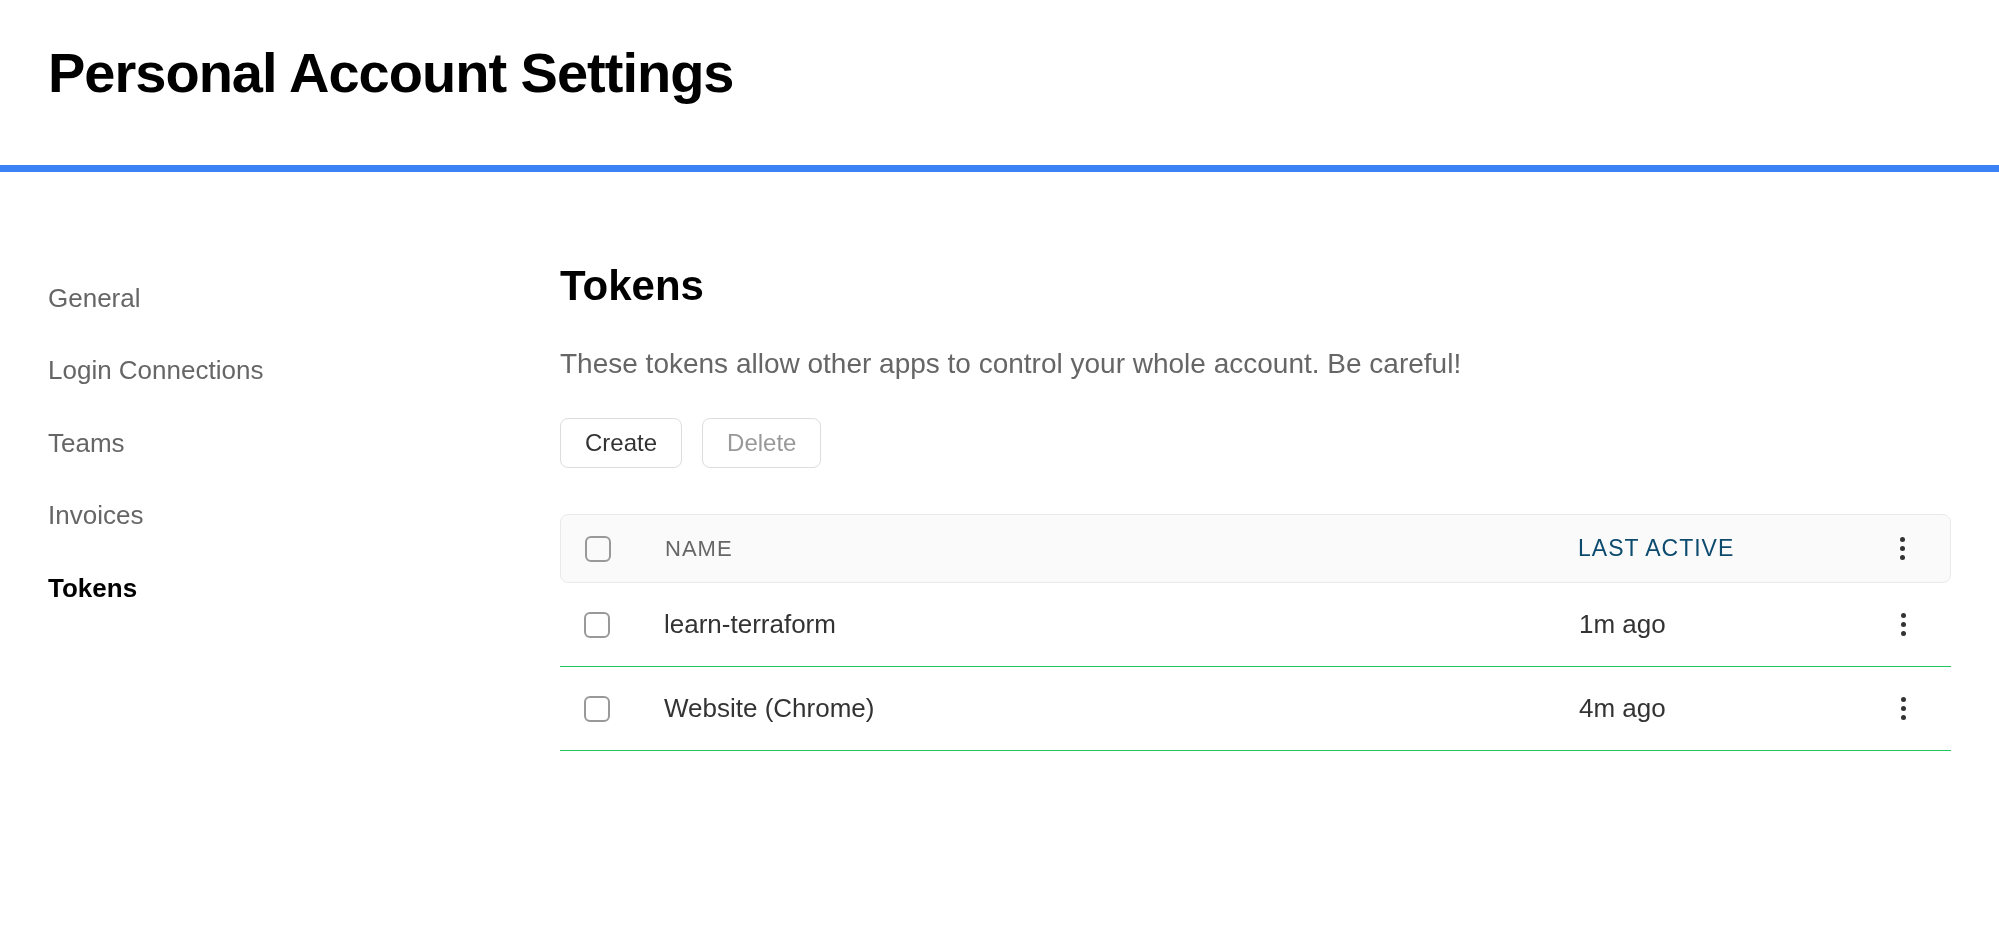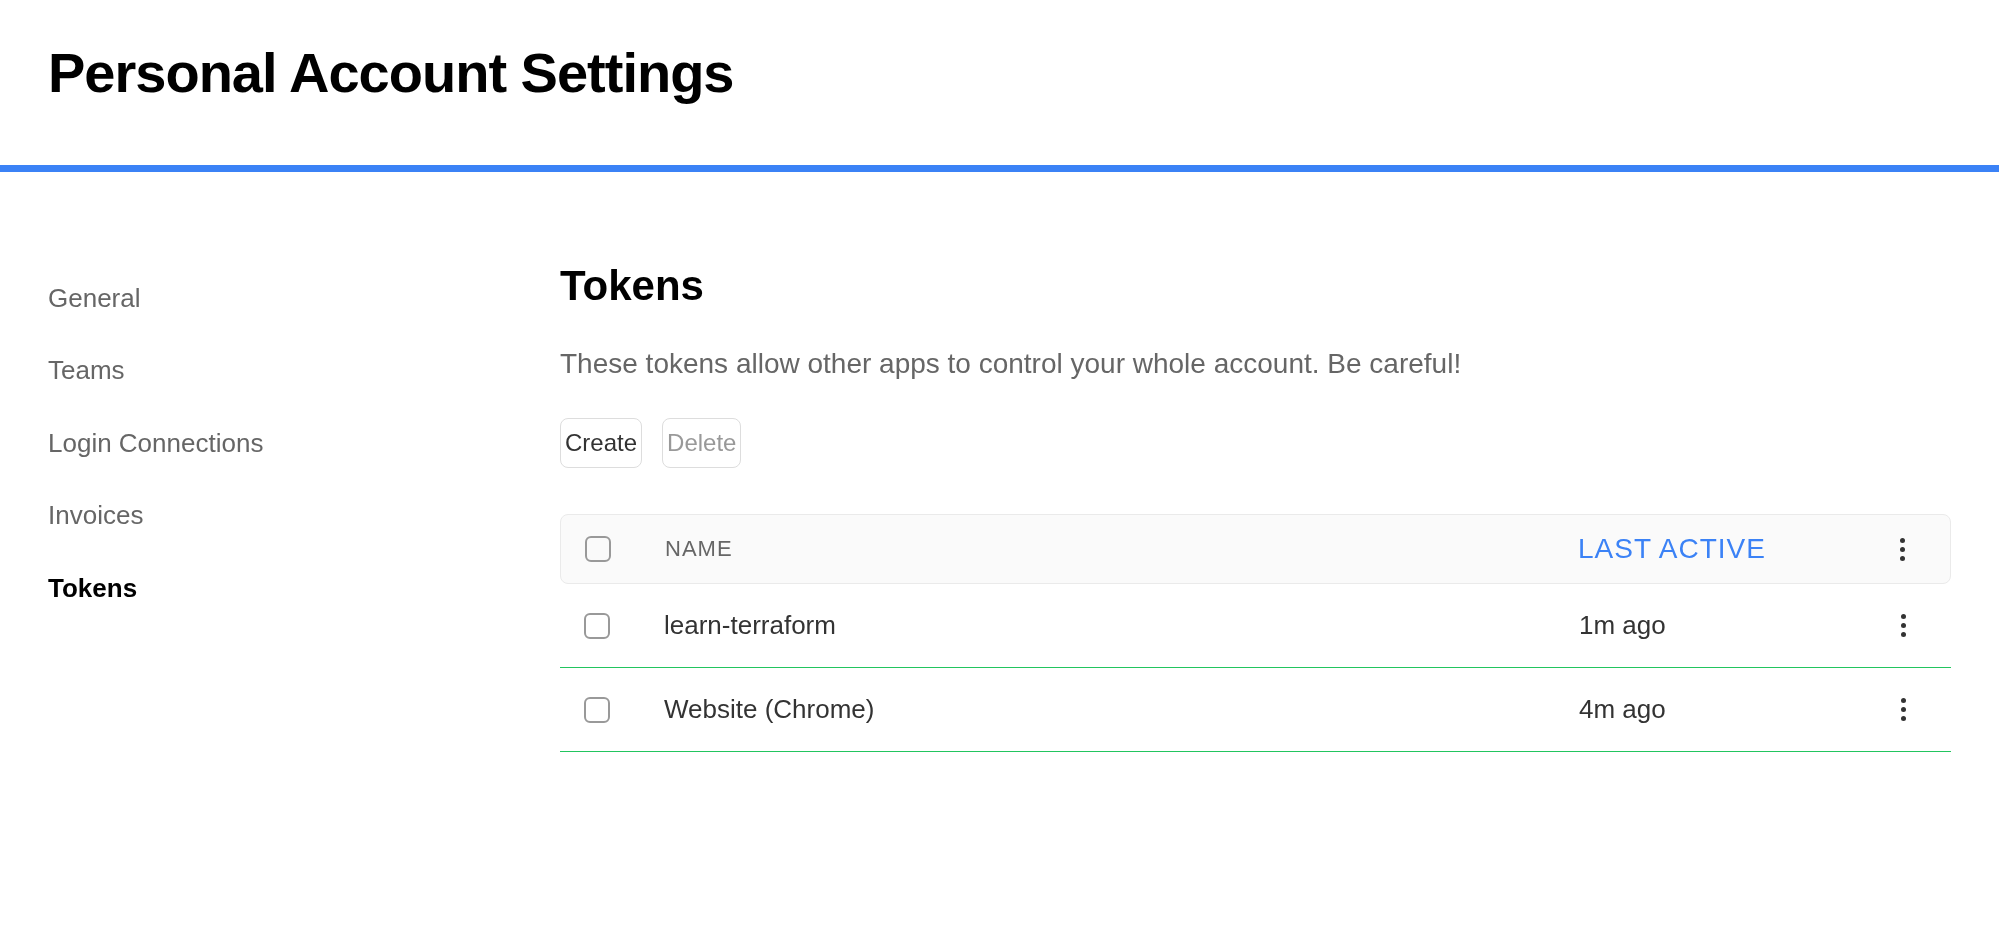--- a/index.html
+++ b/index.html
@@ -58,21 +58,21 @@
     }
     .button-row {
       display: flex;
       gap: 20px;
       margin-bottom: 46px;
     }
     .btn {
       background: #fff;
       border: 1px solid #ddd;
       border-radius: 8px;
-      padding: 10px 4px;
+      padding: 10px 24px;
       font-size: 24px;
       color: #333;
       cursor: pointer;
     }
     .btn.disabled {
       color: #999;
       cursor: default;
     }
     .table {
       width: 100%;
@@ -91,22 +91,22 @@
       align-items: center;
     }
     .col-name {
       flex: 1;
       font-size: 22px;
       color: #666;
       letter-spacing: 1px;
     }
     .col-active {
       width: 300px;
-      font-size: 28px;
-      color: #3b82f6;
+      font-size: 23px;
+      color: #0c4a6e;
       letter-spacing: 1px;
     }
     .col-actions {
       width: 48px;
       display: flex;
       justify-content: center;
     }
     .table-row {
       display: flex;
       align-items: center;
@@ -151,22 +151,22 @@
 </head>
 <body>
 
 <div class="header">
   <h1 class="page-title">Personal Account Settings</h1>
 </div>
 
 <div class="content-wrap">
   <nav class="sidebar">
     <div class="sidebar-item">General</div>
+    <div class="sidebar-item">Login Connections</div>
     <div class="sidebar-item">Teams</div>
-    <div class="sidebar-item">Login Connections</div>
     <div class="sidebar-item">Invoices</div>
     <div class="sidebar-item active">Tokens</div>
   </nav>
 
   <main class="main">
     <h2 class="section-title">Tokens</h2>
     <p class="section-desc">These tokens allow other apps to control your whole account. Be careful!</p>
 
     <div class="button-row">
       <button class="btn">Create</button>

